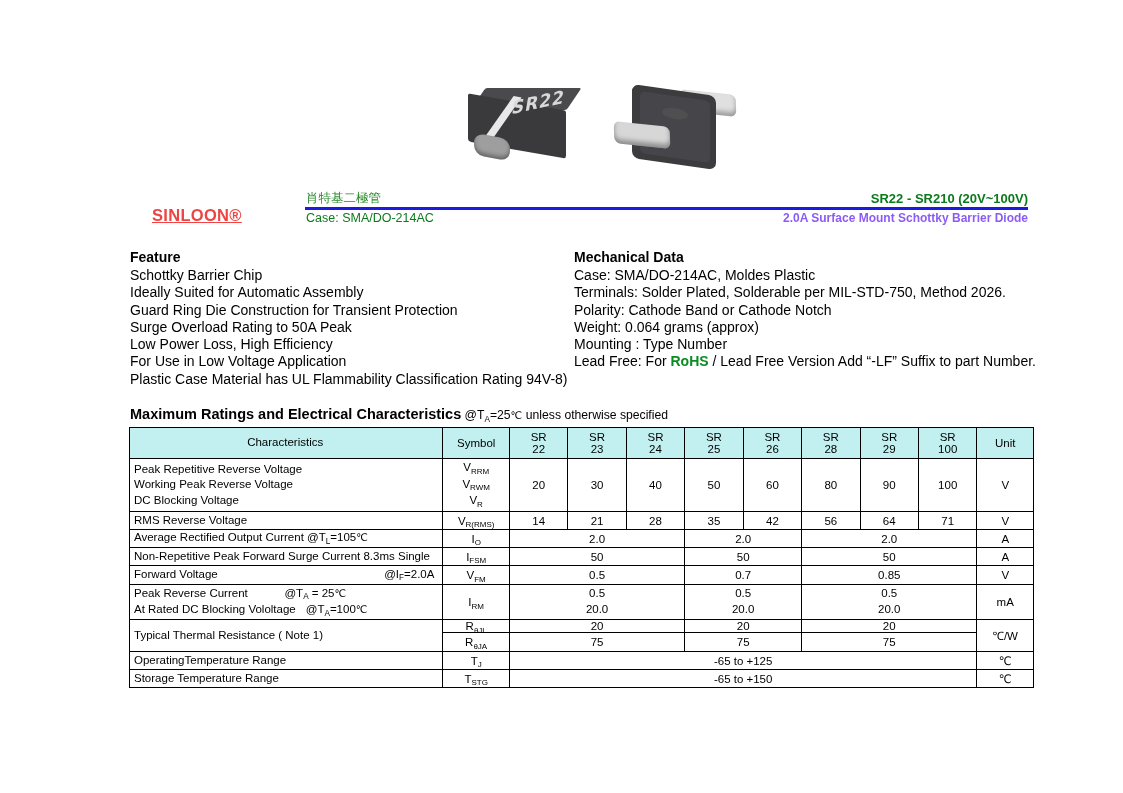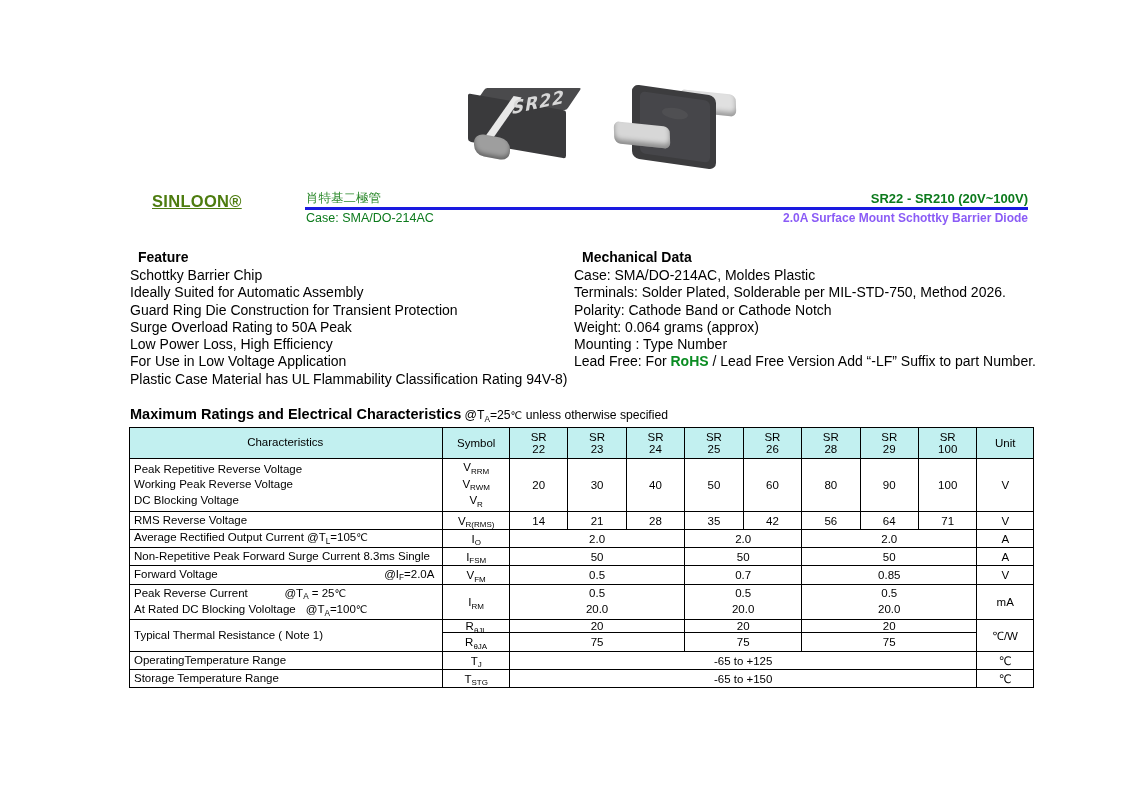--- a/index.html
+++ b/index.html
@@ -94,24 +94,24 @@
 
   
   #brand-header {
     position: absolute;
     left: 0; top: 190px;
     width: 1123px;
     height: 44px;
   }
   #logo {
     position: absolute;
-    left: 152px; top: 2px;
+    left: 152px; top: 16px;
     font-size: 16.5px;
     font-weight: bold;
-    color: #4d7c0f;
+    color: #ef4444;
     font-family: "Liberation Sans", sans-serif;
     text-decoration: underline;
     letter-spacing: .3px;
   }
   #hdr-cn {
     position: absolute;
     left: 306px; top: 0px;
     font-size: 12.5px;
     color: #2d8a2d;
     font-family: "DejaVu Sans", sans-serif;
@@ -143,21 +143,21 @@
     font-size: 12px;
     font-weight: bold;
     color: #8b5cf6;
     white-space: nowrap;
   }
 
   
   .col-head {
     font-size: 14px;
     font-weight: bold;
-    margin: 0 0 2px 8px;
+    margin: 0 0 2px 0;
   }
   #feature-block {
     position: absolute;
     left: 130px; top: 249px;
     width: 450px;
   }
   #mech-block {
     position: absolute;
     left: 574px; top: 249px;
     width: 470px;

